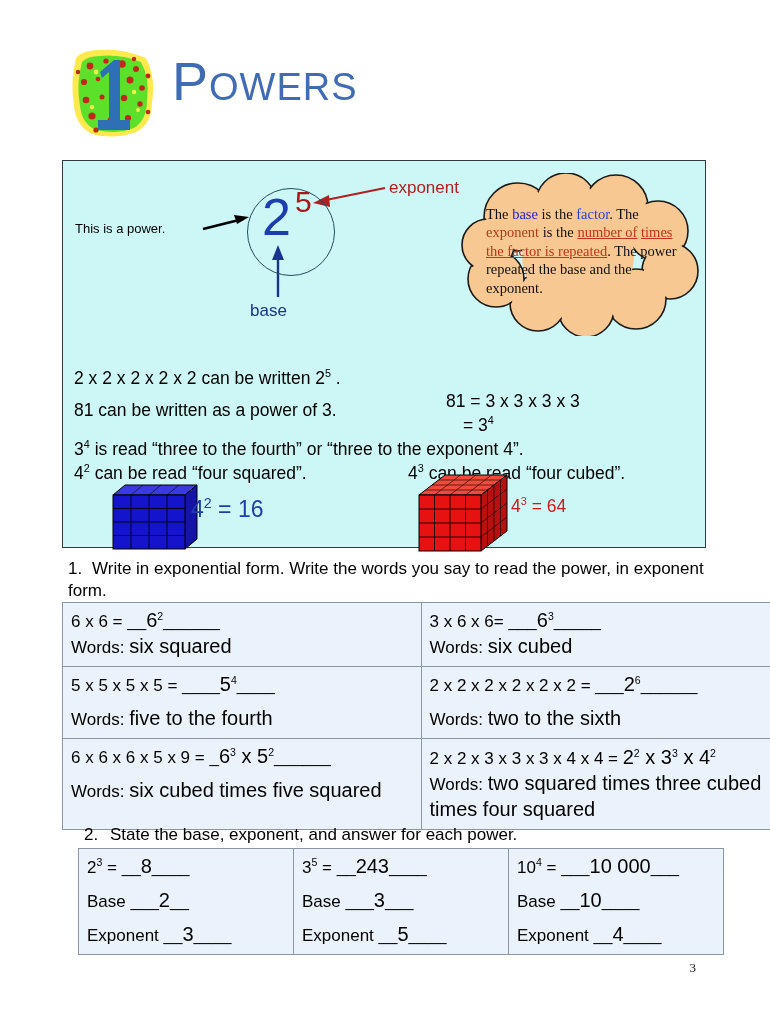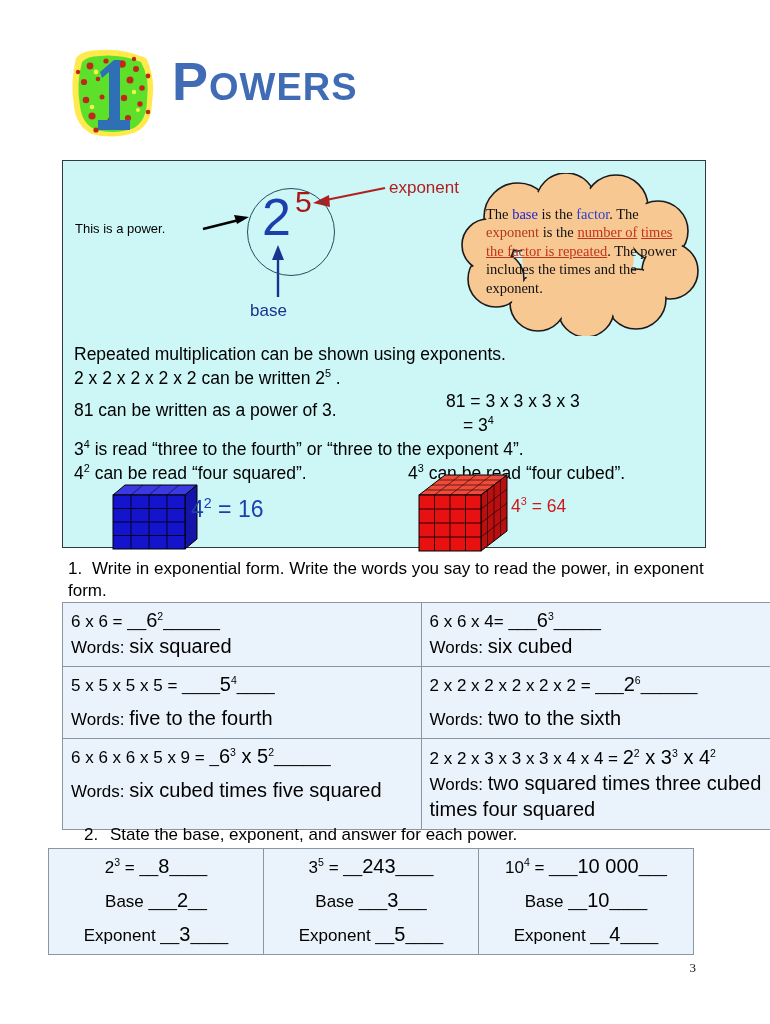--- a/index.html
+++ b/index.html
@@ -34,21 +34,21 @@
   .chapter-badge svg { display: block; }
   .page-title {
     position: absolute;
     left: 110px;
     top: 12px;
     font-family: "Liberation Sans", sans-serif;
     font-size: 54px;
     font-variant: small-caps;
     letter-spacing: 1px;
     color: #3f6cb4;
-    font-weight: 700;
+    font-weight: 400;
     line-height: 1;
     white-space: nowrap;
   }
 
   
   .info-box {
     position: absolute;
     left: 62px;
     top: 160px;
     width: 644px;
@@ -224,21 +224,21 @@
     color: #000;
   }
   table.wsheet td {
     border: 1px solid #8a96a3;
     background: #eaf3fb;
     vertical-align: top;
     padding: 5px 8px 7px 8px;
   }
   #table1 { left: 62px; top: 602px; width: 718px; }
   #table1 td { width: 50%; }
-  #table2 { left: 48px; top: 848px; width: 646px; text-align: center; }
+  #table2 { left: 78px; top: 848px; width: 646px; }
   #table2 td { width: 33.33%; }
 
   .expr { line-height: 1.25; white-space: nowrap; }
   .words { line-height: 1.3; }
   .ans {
     font-size: 20px;
   }
   .blank { letter-spacing: 0px; }
   .r3cell { padding-bottom: 10px; }
   .spaced-line { margin-top: 8px; }
@@ -355,26 +355,25 @@
         <circle cx="80" cy="130" r="26"></circle>
         <circle cx="38" cy="106" r="26"></circle>
         <circle cx="30" cy="72" r="24"></circle>
         <circle cx="120" cy="82" r="56"></circle>
       </g>
     </svg>
     <div class="cloud-text">
       <span>The </span><span class="c-blue">base</span><span> is the </span><span class="c-blue2">factor</span><span>. The</span>
       <span class="c-red">exponent</span><span> is the </span><span class="c-red2">number of</span>
       <span class="c-red2">times the factor is repeated</span><span>.</span>
-      <span>The power includes the times</span>
+      <span>The power repeated the base</span>
       <span>and the exponent.</span>
     </div>
   </div>
 
-  <div class="body-text t-line1">Repeated multiplication can be shown using exponents.</div>
 
   <div class="body-text t-line2"><span>2 x 2 x 2 x 2 x 2 can be written 2</span><sup class="e">5</sup><span> .</span></div>
 
   <div class="body-text t-line3">81 can be written as a power of 3.</div>
   <div class="body-text t-line3b">81 =  3 x 3 x 3 x 3</div>
 
   <div class="body-text t-line4b"><span>=  3</span><sup class="e">4</sup></div>
 
   <div class="body-text t-line5"><span>3</span><sup class="e">4</sup><span> is read “three to the fourth” or “three to the exponent 4”.</span></div>
 
@@ -443,21 +442,21 @@
 </div>
 
 <table class="wsheet" id="table1">
   <tbody>
       <tr>
     <td>
       <div class="expr"><span>6 x 6 = __</span><span class="ans">6</span><sup class="e">2</sup><span class="blank">______</span></div>
       <div class="words"><span>Words: </span><span class="ans">six squared</span></div>
     </td>
     <td>
-      <div class="expr"><span>6 x 6 x 4= ___</span><span class="ans">6</span><sup class="e">3</sup><span class="blank">_____</span></div>
+      <div class="expr"><span>3 x 6 x 6= ___</span><span class="ans">6</span><sup class="e">3</sup><span class="blank">_____</span></div>
       <div class="words"><span>Words: </span><span class="ans">six cubed</span></div>
     </td>
   </tr>
   <tr>
     <td>
       <div class="expr"><span>5 x 5 x 5 x 5 = ____</span><span class="ans">5</span><sup class="e">4</sup><span class="blank">____</span></div>
       <div class="words spaced-line"><span>Words: </span><span class="ans">five to the fourth</span></div>
     </td>
     <td>
       <div class="expr"><span>2 x 2 x 2 x 2 x 2 x 2 = ___</span><span class="ans">2</span><sup class="e">6</sup><span class="blank">______</span></div>

